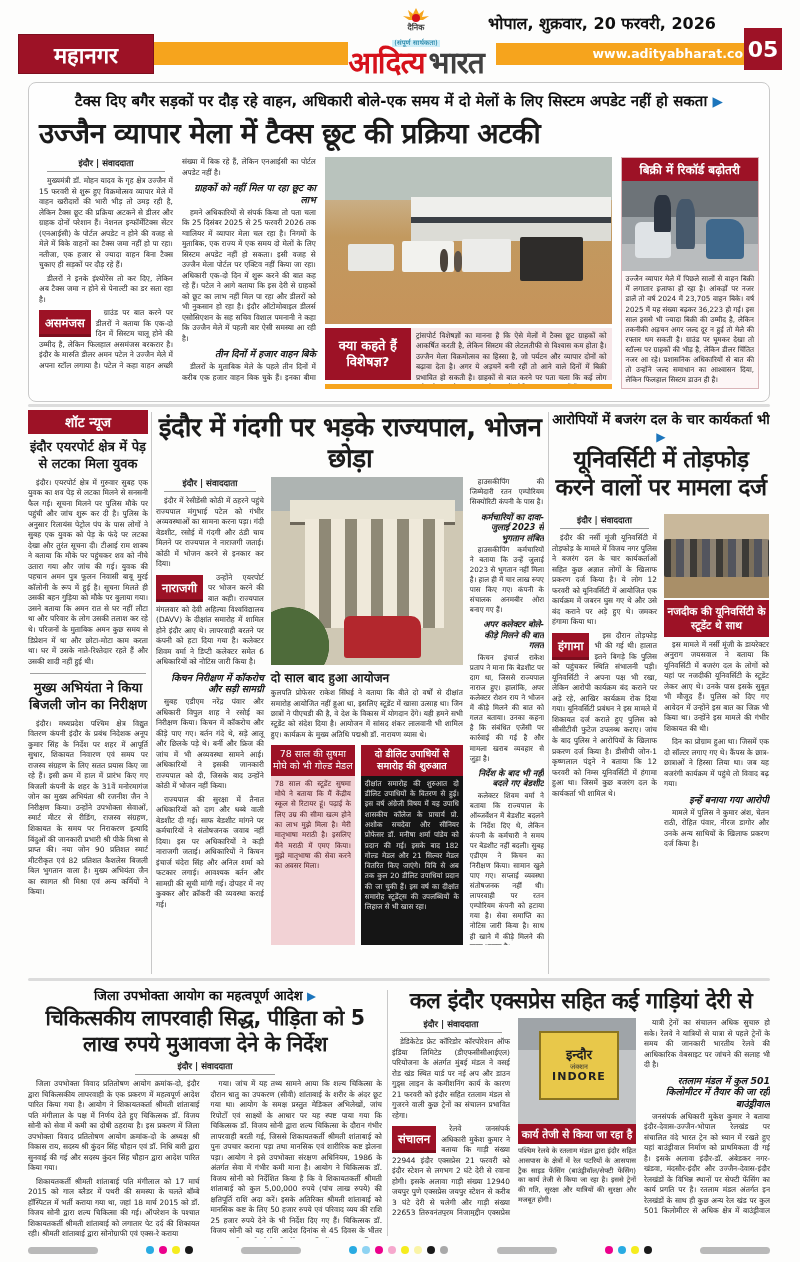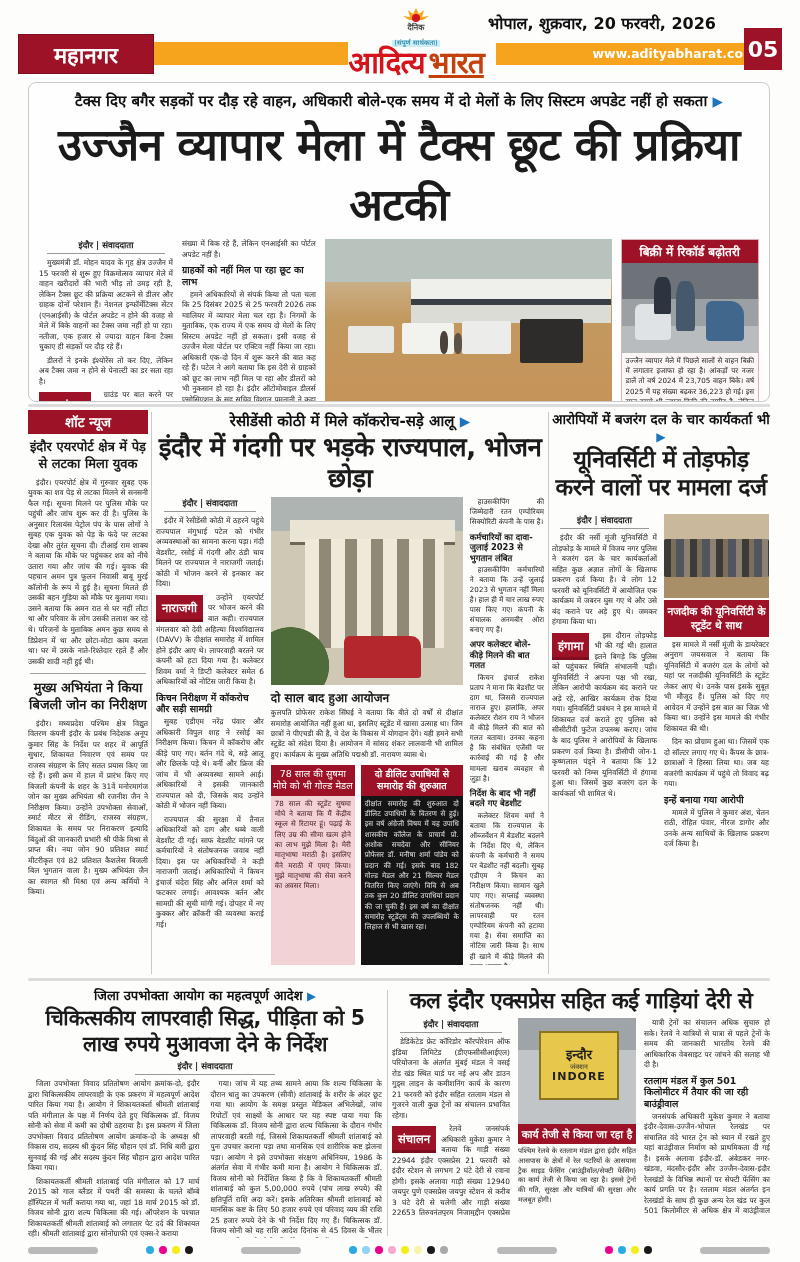--- a/index.html
+++ b/index.html
@@ -9,43 +9,43 @@
   .mast{position:absolute;left:18px;top:6px;width:764px;height:72px;}
   .mast-bar-left{position:absolute;left:0;top:36px;width:330px;height:23px;background:#f6a41d;}
   .mast-section{position:absolute;left:0;top:28px;width:134px;height:38px;background:#9d1226;
     color:#fff;font-weight:bold;font-size:22px;display:flex;align-items:center;justify-content:center;
     border:1px solid #7d0e1e;}
   .mast-logo{position:absolute;left:288px;top:2px;width:220px;text-align:center;line-height:1;}
   .logo-small{font-size:8px;color:#444;font-weight:bold;display:block;}
   .logo-tag{font-size:7px;color:#006e96;background:#cdeef8;padding:0 2px;display:inline-block;margin-bottom:1px;}
   .logo-line{font-weight:bold;font-size:30px;letter-spacing:-1px;}
   .logo-w1{color:#d6121b;}
-  .logo-w2{color:#c2410c;margin-left:4px;text-decoration:underline;}
+  .logo-w2{color:#404040;margin-left:4px;}
   .flame{display:block;margin:0 auto;}
   .mast-date{position:absolute;right:66px;top:6px;font-size:16px;font-weight:bold;color:#101010;}
   .mast-bar-right{position:absolute;left:478px;top:37px;width:268px;height:22px;background:#f6a41d;
     color:#fff;font-weight:bold;font-size:12.5px;line-height:22px;text-align:right;padding-right:8px;box-sizing:border-box;}
   .mast-page{position:absolute;right:0;top:22px;width:38px;height:42px;background:#9d1226;color:#fff;
     font-size:22px;font-weight:bold;display:flex;align-items:center;justify-content:center;}
   
   .kicker{font-weight:bold;text-align:center;color:#101010;}
   .arrow{color:#1c75bc;font-size:0.9em;}
   .byline{font-weight:bold;font-size:8.6px;text-align:center;border-bottom:1px solid #999;
     padding-bottom:2px;margin:0 8px 4px 8px;color:#222;}
   p.body{font-size:7.4px;line-height:1.42;text-align:justify;margin:0 0 3px 0;text-indent:8px;}
-  .subhead{font-weight:bold;font-size:9.4px;text-align:left;margin:4px 0 2px 0;line-height:1.25;}
+  .subhead{font-weight:bold;font-size:9.4px;text-align:right;margin:4px 0 2px 0;line-height:1.25;font-style:italic;}
   .badge{float:left;background:#9d1226;color:#fff;font-weight:bold;font-size:11.5px;
     padding:5px 6px 4px 6px;margin:2px 5px 2px 0;border-bottom:3px solid #7d0e1e;}
   .vdiv{position:absolute;width:1px;background:#c8c8c8;}
   .hsep{position:absolute;height:3px;background:#dcdcdc;border-radius:2px;}
   
   .lead{position:absolute;left:28px;top:82px;width:742px;height:320px;border:1.5px solid #c9c9c9;
     border-radius:8px;box-sizing:border-box;padding:6px 10px;overflow:hidden;background:#fefefe;}
   .lead .kicker{font-size:15px;margin-top:1px;}
-  .lead-headline{font-size:44px;font-weight:bold;text-align:center;letter-spacing:-0.5px;margin:3px 0 6px 0;}
+  .lead-headline{font-size:28px;font-weight:bold;letter-spacing:-0.5px;margin:3px 0 6px 0;}
   .lead-body{display:flex;gap:9px;height:232px;overflow:hidden;}
   .lead-text{width:284px;column-count:2;column-gap:9px;}
   .lead-center{width:294px;display:flex;flex-direction:column;}
   .lead-photo{height:168px;position:relative;overflow:hidden;
     background:linear-gradient(#b9c3bd 0%,#b9c3bd 26%,#c9ae85 26%,#c2995f 48%,#c6935a 100%);}
   .shed{position:absolute;left:30%;top:24%;width:70%;height:26%;
     background:linear-gradient(#efefec 0 45%,#3a3f45 45% 60%,#dcdcd6 60% 100%);}
   .veh{position:absolute;border-radius:2px;}
   .expert-row{display:flex;margin-top:4px;height:52px;background:#f7e7e9;}
   .expert-title{width:82px;background:#9d1226;color:#fff;font-weight:bold;font-size:13px;line-height:1.25;
@@ -202,24 +202,20 @@
     <div class="shot-title">इंदौर एयरपोर्ट क्षेत्र में पेड़ से लटका मिला युवक</div>
     <p class="body">इंदौर। एयरपोर्ट क्षेत्र में गुरुवार सुबह एक युवक का शव पेड़ से लटका मिलने से सनसनी फैल गई। सूचना मिलने पर पुलिस मौके पर पहुंची और जांच शुरू कर दी है। पुलिस के अनुसार रिलायंस पेट्रोल पंप के पास लोगों ने सुबह एक युवक को पेड़ के फंदे पर लटका देखा और तुरंत सूचना दी। टीआई राम शाक्य ने बताया कि मौके पर पहुंचकर शव को नीचे उतारा गया और जांच की गई। युवक की पहचान अमन पुत्र फूलन निवासी बाबू मुरई कॉलोनी के रूप में हुई है। सूचना मिलते ही उसकी बहन गुड़िया को मौके पर बुलाया गया। उसने बताया कि अमन रात से घर नहीं लौटा था और परिवार के लोग उसकी तलाश कर रहे थे। परिजनों के मुताबिक अमन कुछ समय से डिप्रेशन में था और छोटा-मोटा काम करता था। घर में उसके नाते-रिश्तेदार रहते हैं और उसकी शादी नहीं हुई थी।</p>
     <hr class="shot-rule">
     <div class="shot-title">मुख्य अभियंता ने किया बिजली जोन का निरीक्षण</div>
     <p class="body">इंदौर। मध्यप्रदेश पश्चिम क्षेत्र विद्युत वितरण कंपनी इंदौर के प्रबंध निदेशक अनूप कुमार सिंह के निर्देश पर शहर में आपूर्ति सुधार, शिकायत निवारण एवं समय पर राजस्व संग्रहण के लिए सतत प्रयास किए जा रहे हैं। इसी क्रम में हाल में प्रारंभ किए गए बिजली कंपनी के शहर के 31वें मनोरमागंज जोन का मुख्य अभियंता श्री रजनीश जैन ने निरीक्षण किया। उन्होंने उपभोक्ता सेवाओं, स्मार्ट मीटर से रीडिंग, राजस्व संग्रहण, शिकायत के समय पर निराकरण इत्यादि बिंदुओं की जानकारी प्रभारी श्री पीके मिश्रा से प्राप्त की। नया जोन 90 प्रतिशत स्मार्ट मीटरीकृत एवं 82 प्रतिशत कैशलेस बिजली बिल भुगतान वाला है। मुख्य अभियंता जैन का स्वागत श्री मिश्रा एवं अन्य कर्मियों ने किया।</p>
   </div>
 
   <div class="vdiv" style="left:151px;top:412px;height:562px;"></div>
 
   <div class="gov">
-    <div class="kicker">
-      <span>रेसीडेंसी कोठी में मिले कॉकरोच-सड़े आलू</span>
-      <span class="arrow">▶</span>
-    </div>
     <div class="gov-headline">इंदौर में गंदगी पर भड़के राज्यपाल, भोजन छोड़ा</div>
     <div class="gov-body">
       <div class="gov-col1">
         <div class="byline">इंदौर | संवाददाता</div>
         <p class="body">इंदौर में रेसीडेंसी कोठी में ठहरने पहुंचे राज्यपाल मंगुभाई पटेल को गंभीर अव्यवस्थाओं का सामना करना पड़ा। गंदी बेडशीट, रसोई में गंदगी और ठंडी चाय मिलने पर राज्यपाल ने नाराजगी जताई। कोठी में भोजन करने से इनकार कर दिया।</p>
         <div class="badge">नाराजगी</div>
         <p class="body">उन्होंने एयरपोर्ट पर भोजन करने की बात कही। राज्यपाल मंगलवार को देवी अहिल्या विश्वविद्यालय (DAVV) के दीक्षांत समारोह में शामिल होने इंदौर आए थे। लापरवाही बरतने पर कंपनी को हटा दिया गया है। कलेक्टर शिवम वर्मा ने डिप्टी कलेक्टर समेत 6 अधिकारियों को नोटिस जारी किया है।</p>
         <div class="subhead">किचन निरीक्षण में कॉकरोच और सड़ी सामग्री</div>
         <p class="body">सुबह एडीएम नरेंद्र पंवार और अधिकारी विपुल शाह ने रसोई का निरीक्षण किया। किचन में कॉकरोच और कीड़े पाए गए। बर्तन गंदे थे, सड़े आलू और छिलके पड़े थे। बर्नी और फ्रिज की जांच में भी अव्यवस्था सामने आई। अधिकारियों ने इसकी जानकारी राज्यपाल को दी, जिसके बाद उन्होंने कोठी में भोजन नहीं किया।</p>
         <p class="body">राज्यपाल की सुरक्षा में तैनात अधिकारियों को दाग और धब्बे वाली बेडशीट दी गई। साफ बेडशीट मांगने पर कर्मचारियों ने संतोषजनक जवाब नहीं दिया। इस पर अधिकारियों ने कड़ी नाराजगी जताई। अधिकारियों ने किचन इंचार्ज चंदेरा सिंह और अनिल शर्मा को फटकार लगाई। आवश्यक बर्तन और सामग्री की सूची मांगी गई। दोपहर में नए कुक्कर और क्रॉकरी की व्यवस्था कराई गई।</p>

